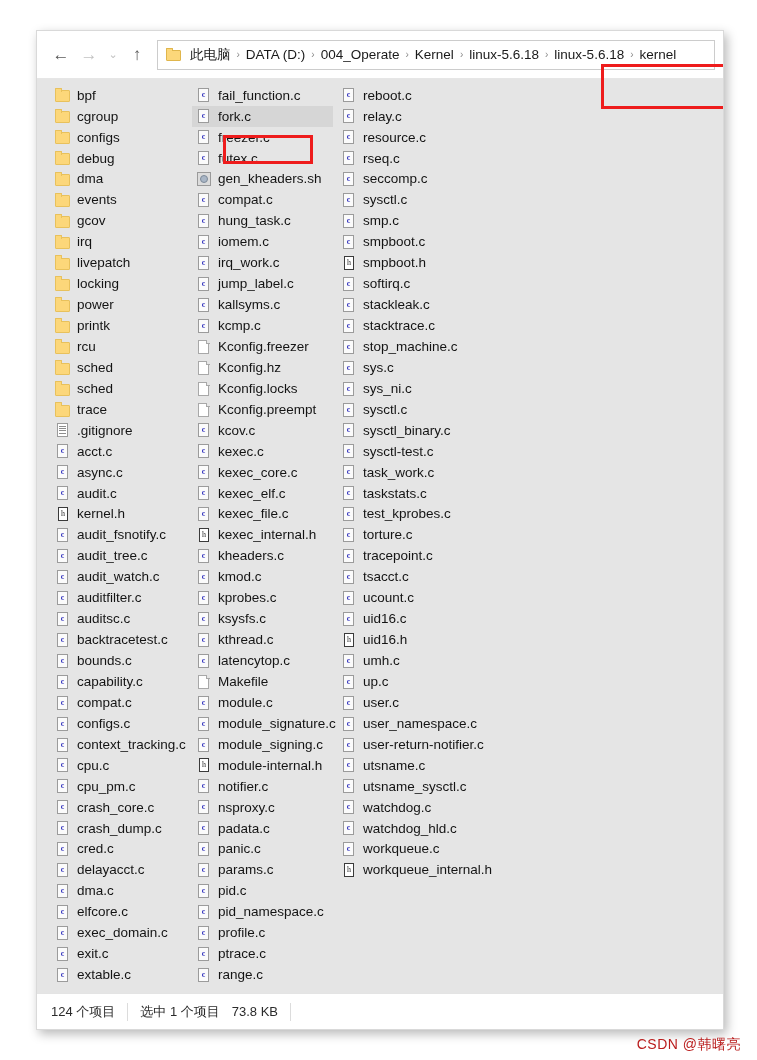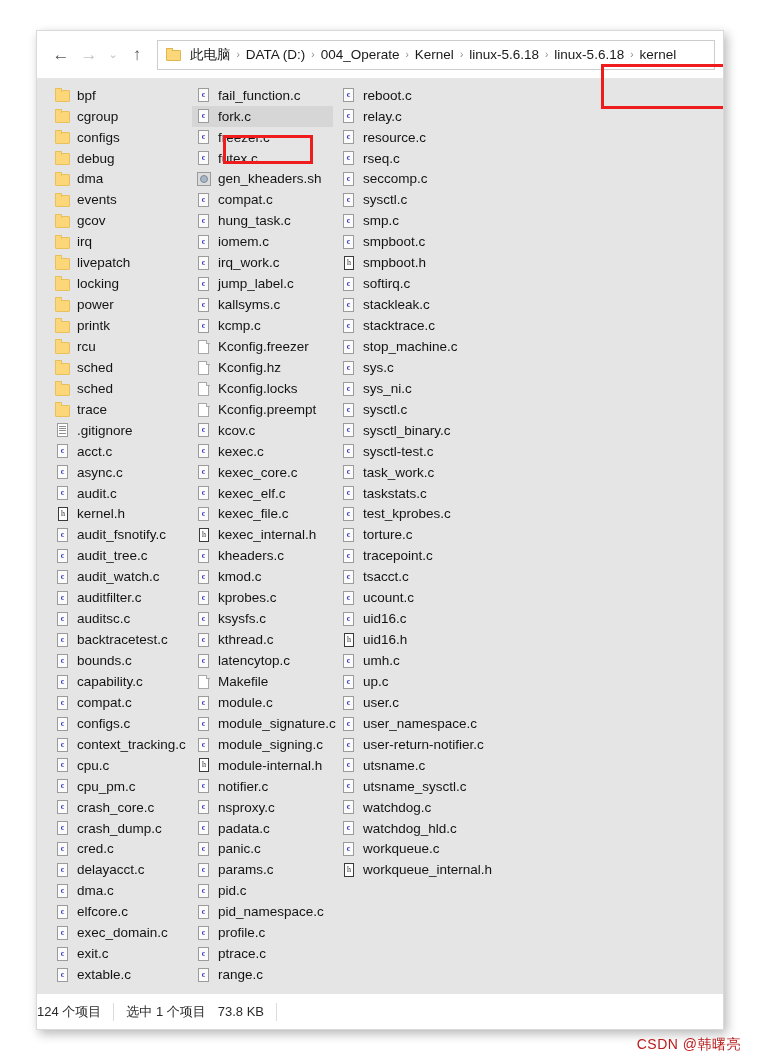--- a/index.html
+++ b/index.html
@@ -311,20 +311,21 @@
     position: absolute;
     left: 0;
     bottom: 0;
     width: 100%;
     height: 36px;
     border-top: 1px solid #e4e4e4;
     background: #ffffff;
     display: flex;
     align-items: center;
     box-sizing: border-box;
+    padding-left: 14px;
   }
   .status-seg {
     font-size: 13px;
     color: #2b2b2b;
     padding: 0 12px 0 0;
     white-space: nowrap;
   }
   .status-div {
     width: 1px;
     height: 18px;

